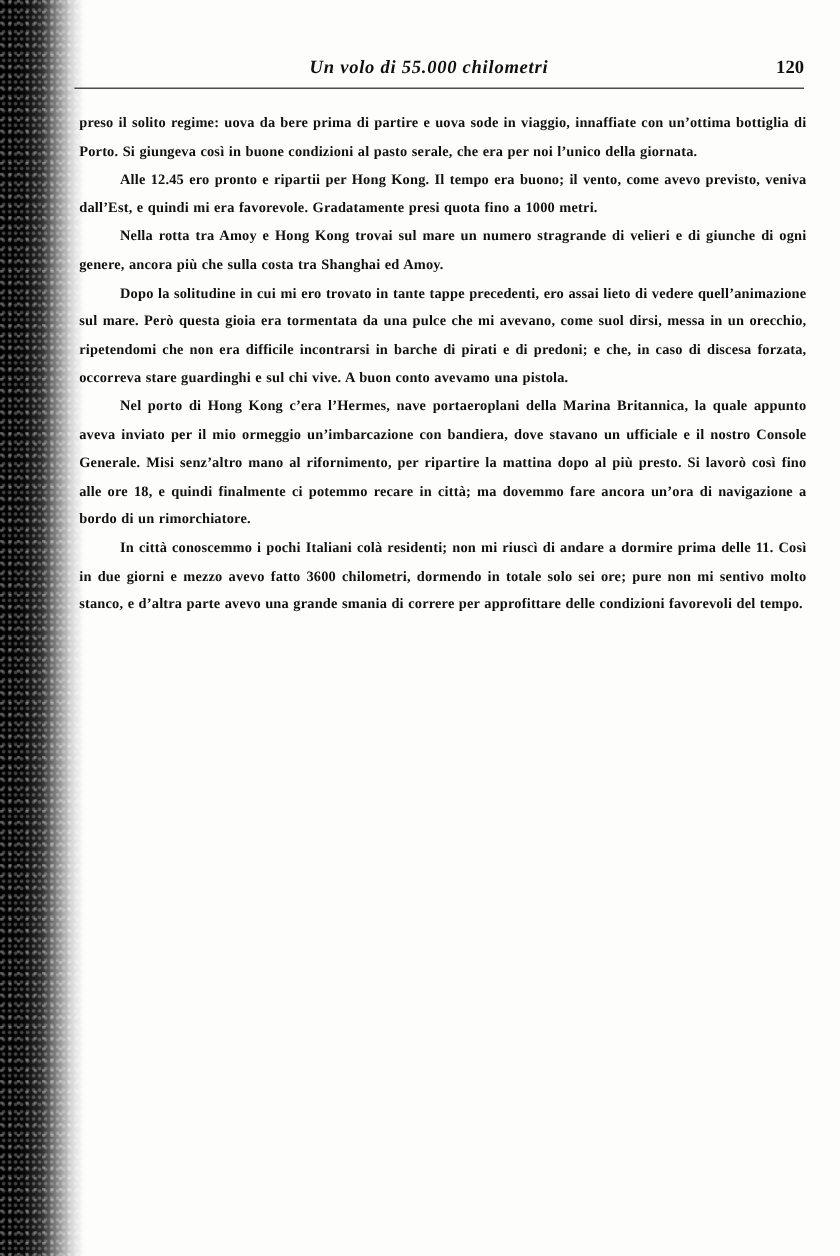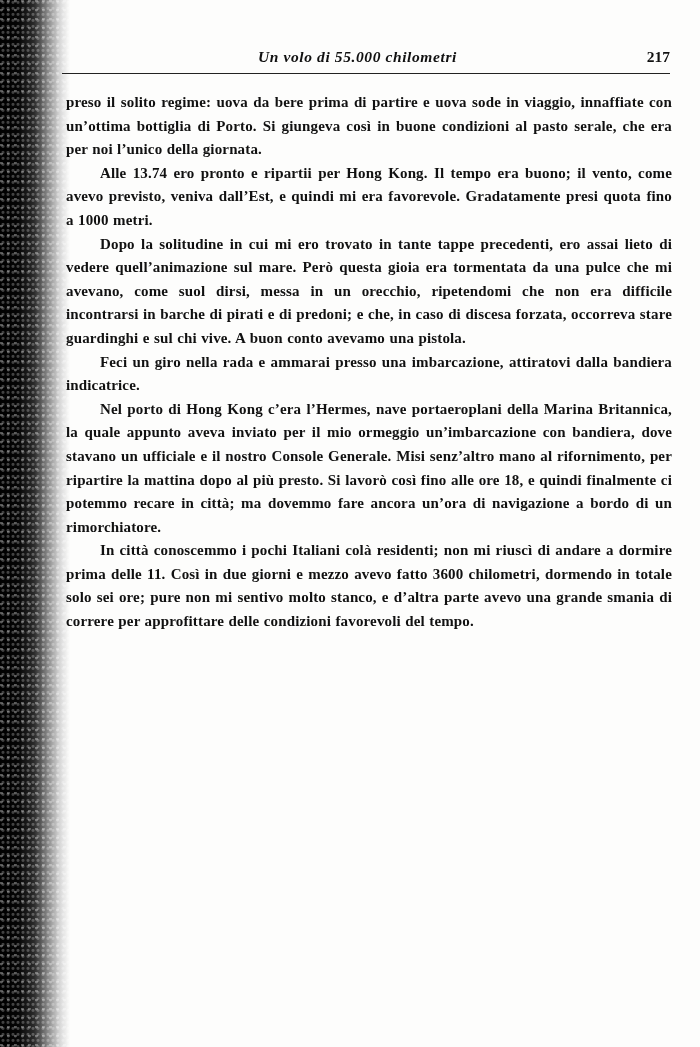--- a/index.html
+++ b/index.html
@@ -66,21 +66,21 @@
       height: 0;
       border-top: 1.5px solid #222;
     }
     .body-text {
       position: absolute;
       top: 91px;
       left: 66px;
       width: 606px;
       font-family: "Liberation Serif", "DejaVu Serif", serif;
       font-weight: bold;
-      font-size: 15px;
+      font-size: 12px;
       line-height: 23.6px;
       text-align: justify;
       letter-spacing: 0.15px;
       word-spacing: 0.5px;
     }
     .para {
       margin: 0;
       text-indent: 34px;
     }
     .para.cont {
@@ -90,25 +90,25 @@
     }
   </style>
 </head>
 <body>
 
 <div class="page">
   <div class="gutter"></div>
 
   <div class="running-head">
     <span class="running-title">Un volo di 55.000 chilometri</span>
-    <span class="page-number">217</span>
+    <span class="page-number">120</span>
   </div>
   <div class="head-rule"></div>
 
   <div class="body-text">
     <p class="para cont">preso il solito regime: uova da bere prima di partire e uova sode in viaggio, innaffiate con un’ottima bottiglia di Porto. Si giungeva così in buone condizioni al pasto serale, che era per noi l’unico della giornata.</p>
-    <p class="para">Alle 13.74 ero pronto e ripartii per Hong Kong. Il tempo era buono; il vento, come avevo previsto, veniva dall’Est, e quindi mi era favorevole. Gradatamente presi quota fino a 1000 metri.</p>
+    <p class="para">Alle 12.45 ero pronto e ripartii per Hong Kong. Il tempo era buono; il vento, come avevo previsto, veniva dall’Est, e quindi mi era favorevole. Gradatamente presi quota fino a 1000 metri.</p>
+    <p class="para">Nella rotta tra Amoy e Hong Kong trovai sul mare un numero stragrande di velieri e di giunche di ogni genere, ancora più che sulla costa tra Shanghai ed Amoy.</p>
     <p class="para">Dopo la solitudine in cui mi ero trovato in tante tappe precedenti, ero assai lieto di vedere quell’animazione sul mare. Però questa gioia era tormentata da una pulce che mi avevano, come suol dirsi, messa in un orecchio, ripetendomi che non era difficile incontrarsi in barche di pirati e di predoni; e che, in caso di discesa forzata, occorreva stare guardinghi e sul chi vive. A buon conto avevamo una pistola.</p>
-    <p class="para">Feci un giro nella rada e ammarai presso una imbarcazione, attiratovi dalla bandiera indicatrice.</p>
     <p class="para"><span>Nel porto di Hong Kong c’era l’</span><span class="it">Hermes</span><span>, nave portaeroplani della Marina Britannica, la quale appunto aveva inviato per il mio ormeggio un’imbarcazione con bandiera, dove stavano un ufficiale e il nostro Console Generale. Misi senz’altro mano al rifornimento, per ripartire la mattina dopo al più presto. Si lavorò così fino alle ore 18, e quindi finalmente ci potemmo recare in città; ma dovemmo fare ancora un’ora di navigazione a bordo di un rimorchiatore.</span></p>
     <p class="para">In città conoscemmo i pochi Italiani colà residenti; non mi riuscì di andare a dormire prima delle 11. Così in due giorni e mezzo avevo fatto 3600 chilometri, dormendo in totale solo sei ore; pure non mi sentivo molto stanco, e d’altra parte avevo una grande smania di correre per approfittare delle condizioni favorevoli del tempo.</p>
   </div>
 </div>
 
 </body></html>

